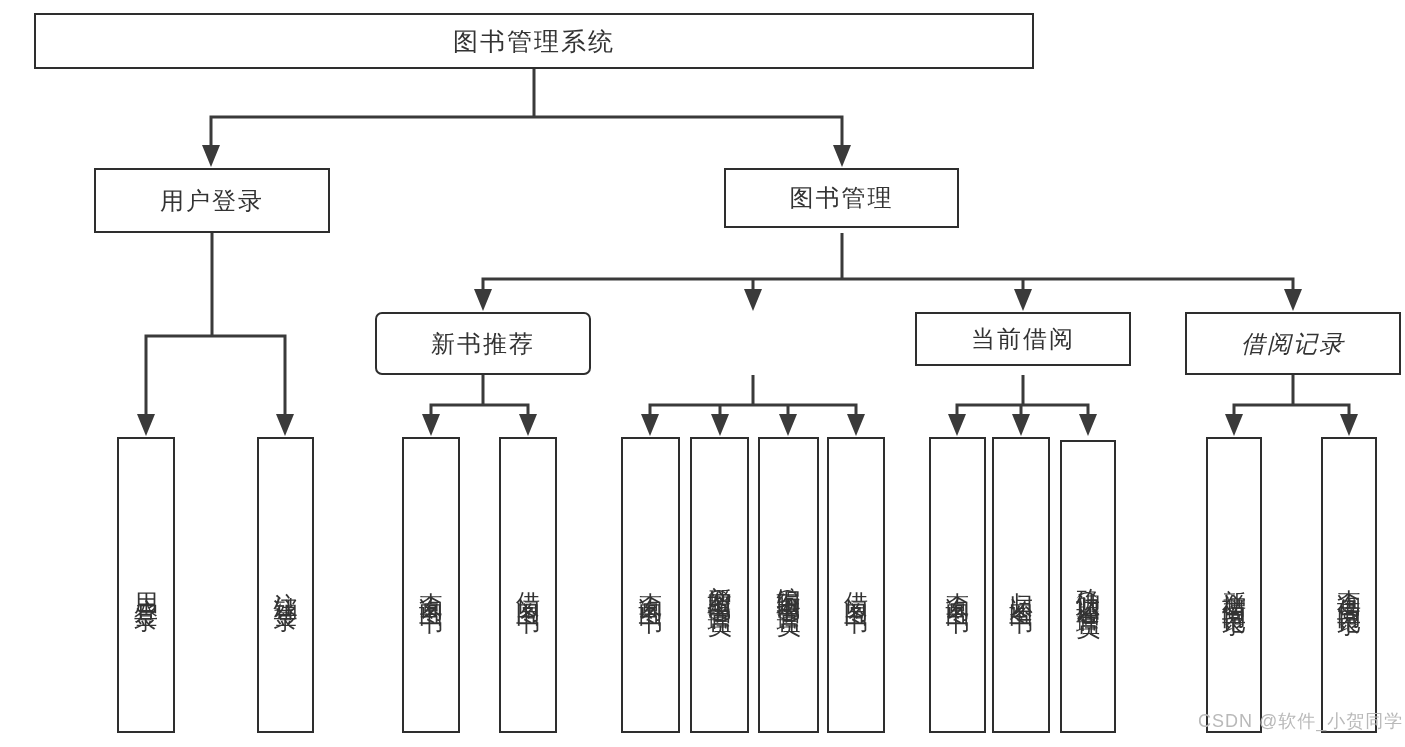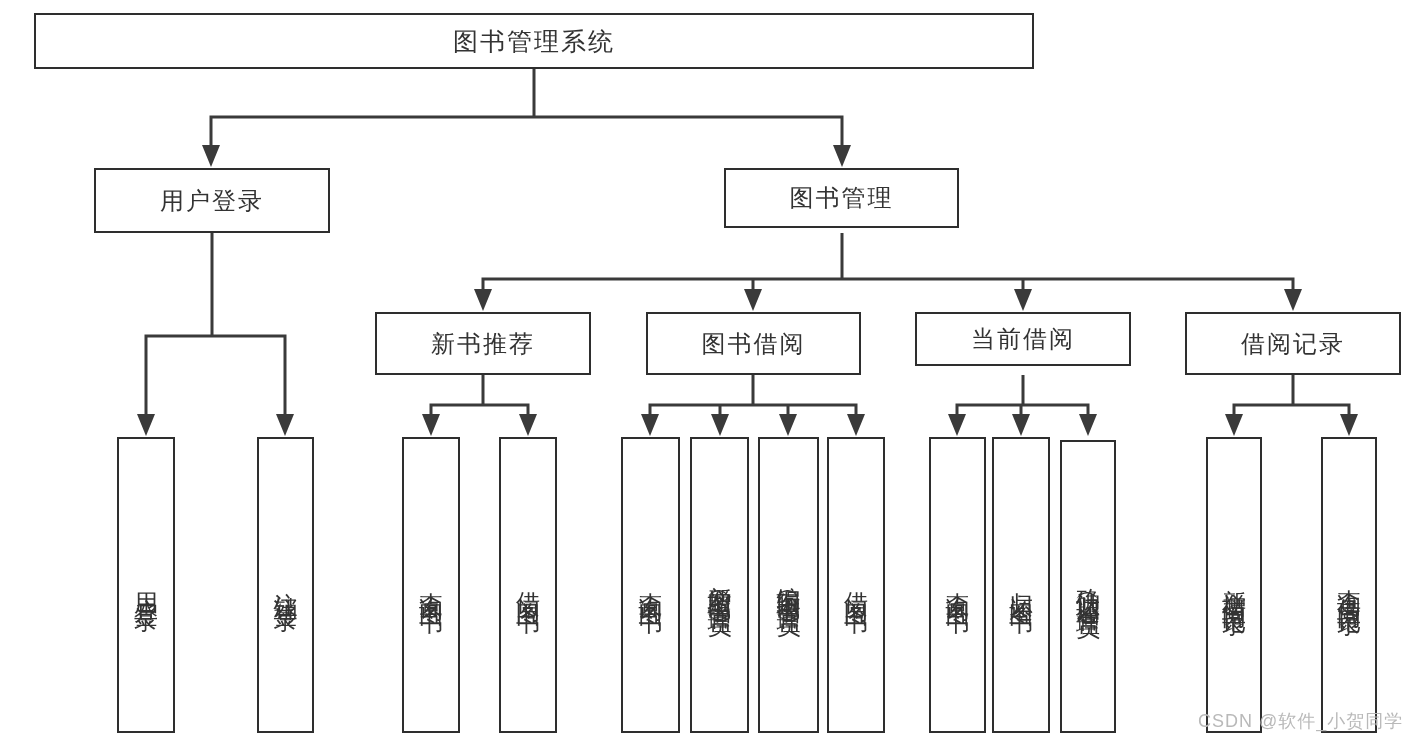--- a/index.html
+++ b/index.html
@@ -106,24 +106,23 @@
       <polygon points="1213,414 1231,414 1222,436"></polygon>
       <polygon points="1328,414 1346,414 1337,436"></polygon>
     </g>
   </svg>
 
   <div class="node rootnode" style="left:22px; top:13px; width:1000px; height:56px;">图书管理系统</div>
 
   <div class="node hnode" style="left:82px; top:168px; width:236px; height:65px;">用户登录</div>
   <div class="node hnode" style="left:712px; top:168px; width:235px; height:60px;">图书管理</div>
 
-  <div class="node hnode" style="left:363px; top:312px; width:216px; height:63px;">新书推荐</div>
-  <div class="node hnode" style="left:634px; top:312px; width:215px; height:63px;">图书借阅</div>
+  <div class="node hnode" style="left:363px; top:312px; width:216px; height:63px;border-radius:7px;">新书推荐</div>
   <div class="node hnode" style="left:903px; top:312px; width:216px; height:54px;">当前借阅</div>
-  <div class="node hnode" style="left:1173px; top:312px; width:216px; height:63px;">借阅记录</div>
+  <div class="node hnode" style="left:1173px; top:312px; width:216px; height:63px;font-style:italic;">借阅记录</div>
 
   <div class="node vnode" style="left:105px; top:437px; width:58px; height:296px;">用户登录</div>
   <div class="node vnode" style="left:245px; top:437px; width:57px; height:296px;">注销登录</div>
 
   <div class="node vnode" style="left:390px; top:437px; width:58px; height:296px;">查询图书</div>
   <div class="node vnode" style="left:487px; top:437px; width:58px; height:296px;">借阅图书</div>
 
   <div class="node vnode" style="left:609px; top:437px; width:59px; height:296px;">查询图书</div>
   <div class="node vnode" style="left:678px; top:437px; width:59px; height:296px; letter-spacing:4px;">新增图书（管理员）</div>
   <div class="node vnode" style="left:746px; top:437px; width:61px; height:296px; letter-spacing:4px;">编辑图书（管理员）</div>

